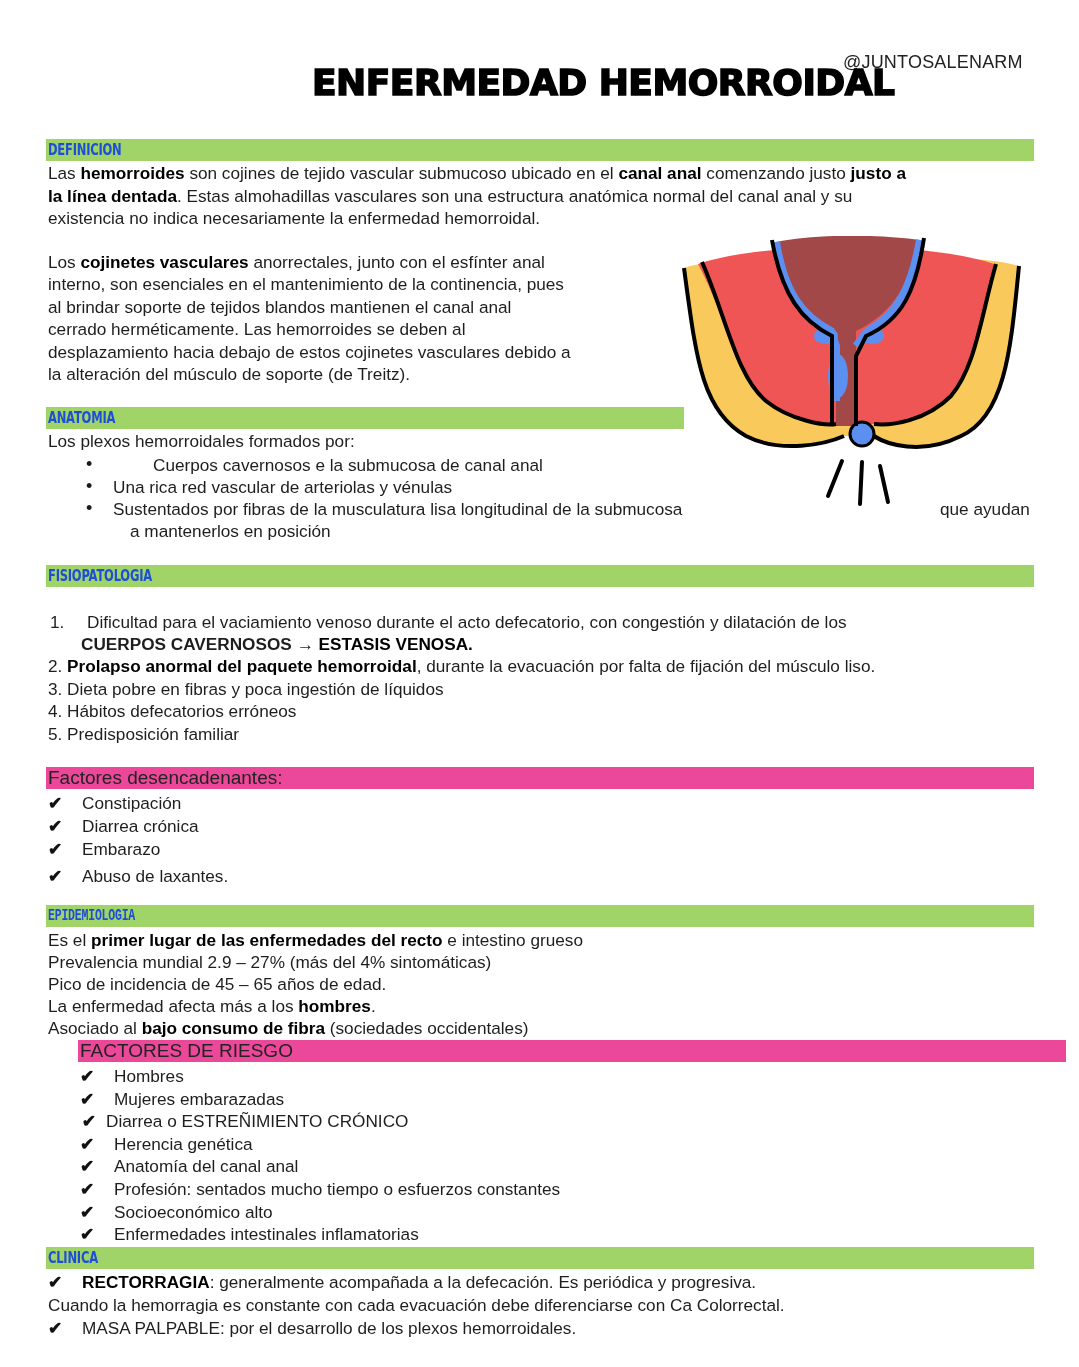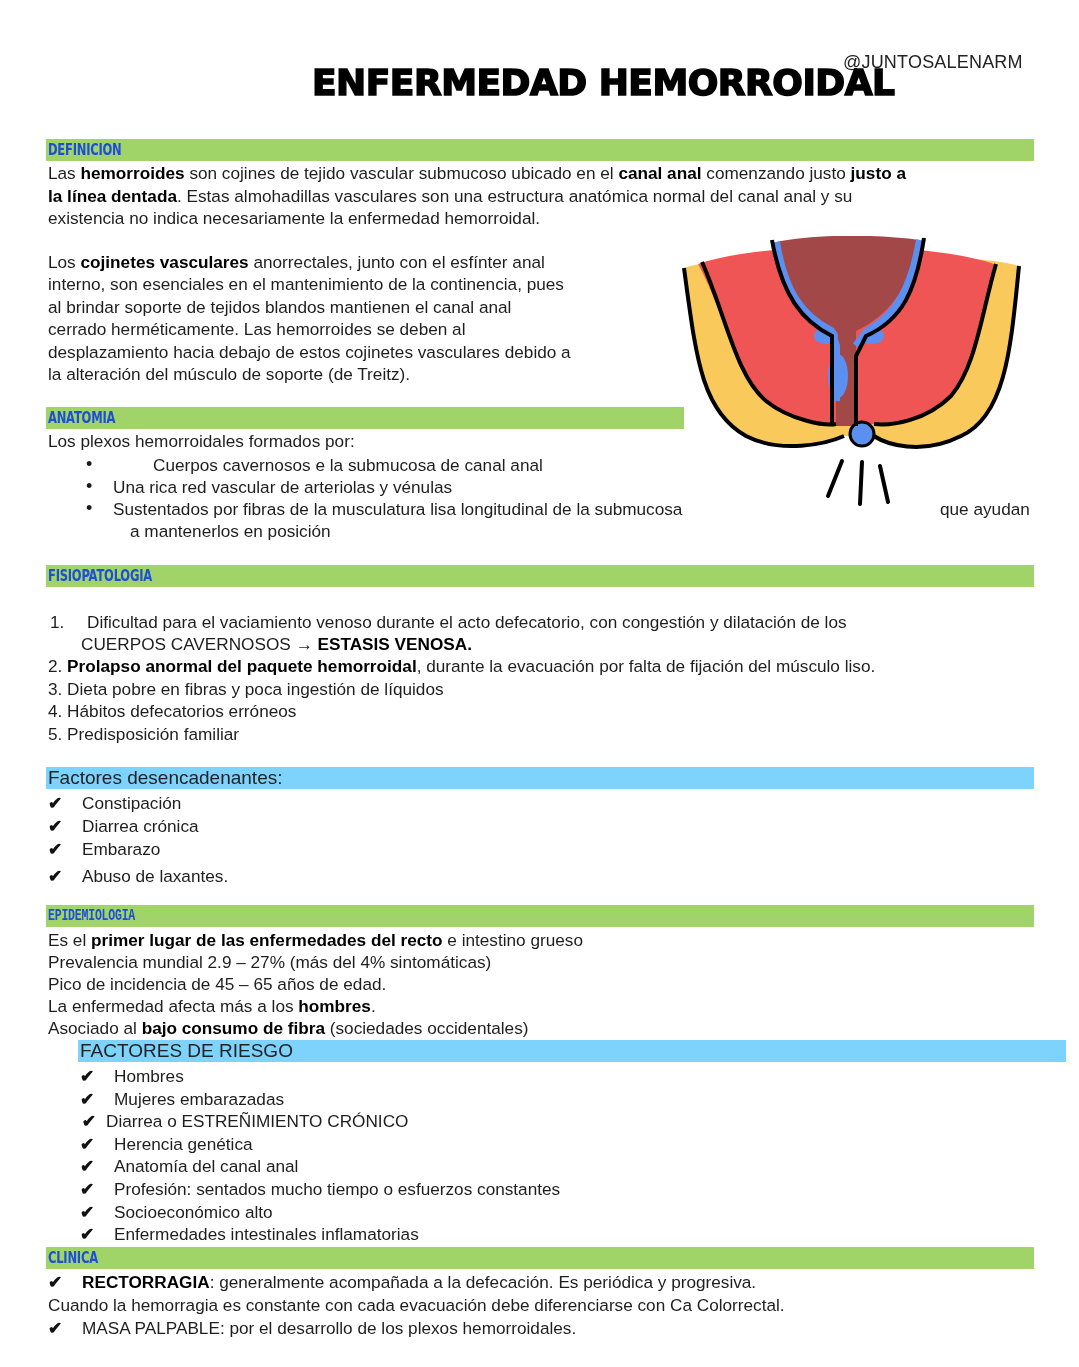--- a/index.html
+++ b/index.html
@@ -16,21 +16,21 @@
     font-size: 36px; letter-spacing: -0.5px; color: #000;
     -webkit-text-stroke: 1.6px #000;
   }
   .bar {
     left: 46px; width: 986px; height: 22px;
     font-family: "DejaVu Sans", sans-serif; font-weight: bold;
     font-size: 16px; line-height: 22px; padding-left: 2px; color: #1d4ed8;
     transform-origin: left;
   }
   .bar.green { background: #a0d468; }
-  .bar.blue { background: #7dd3fc; font-weight: normal; font-family: "Liberation Sans", sans-serif; font-size: 19px; color: #222; }
+  .bar.blue { background: #ec4899; font-weight: normal; font-family: "Liberation Sans", sans-serif; font-size: 19px; color: #222; }
   .bar .cond { display: inline-block; transform: scaleX(0.72); transform-origin: left; letter-spacing: -0.3px; }
   .line { position: absolute; white-space: nowrap; font-size: 17.2px; color: #1e1e1e; }
   .line b { color: #000; }
   .chk { display: inline-block; width: 34px; font-weight: bold; color: #111; }
   .bullet { position: absolute; font-size: 18px; }
 </style>
 </head>
 <body>
 
 <div class="abs handle">@JUNTOSALENARM</div>
@@ -86,21 +86,21 @@
 <div class="bullet" style="left:86px; top:476px;">•</div>
 <div class="line" style="left:113px; top:477px;">Una rica red vascular de arteriolas y vénulas</div>
 <div class="bullet" style="left:86px; top:498px;">•</div>
 <div class="line" style="left:113px; top:499px;">Sustentados por fibras de la musculatura lisa longitudinal de la submucosa</div>
 <div class="line" style="left:940px; top:499px;">que ayudan</div>
 <div class="line" style="left:130px; top:521px;">a mantenerlos en posición</div>
 
 <div class="abs bar green" style="top:565px;"><span class="cond">FISIOPATOLOGIA</span></div>
 <div class="line" style="left:50px; top:612px;">1.</div>
 <div class="line" style="left:75px; top:612px;margin-left:12px;">Dificultad para el vaciamiento venoso durante el acto defecatorio, con congestión y dilatación de los</div>
-<div class="line" style="left:81px; top:634px;"><span>CUERPOS CAVERNOSOS → </span><b>ESTASIS VENOSA.</b></div>
+<div class="line" style="left:81px; top:634px;font-weight:bold;"><span>CUERPOS CAVERNOSOS → </span><b>ESTASIS VENOSA.</b></div>
 <div class="line" style="left:48px; top:656px;"><span>2. </span><b>Prolapso anormal del paquete hemorroidal</b><span>, durante la evacuación por falta de fijación del músculo liso.</span></div>
 <div class="line" style="left:48px; top:679px;">3. Dieta pobre en fibras y poca ingestión de líquidos</div>
 <div class="line" style="left:48px; top:701px;">4. Hábitos defecatorios erróneos</div>
 <div class="line" style="left:48px; top:724px;">5. Predisposición familiar</div>
 
 <div class="abs bar blue" style="top:767px;">Factores desencadenantes:</div>
 <div id="fd-list">
     <div class="line" style="left: 48px; top: 793px;"><span class="chk">✔</span><span>Constipación</span></div>
     <div class="line" style="left: 48px; top: 816px;"><span class="chk">✔</span><span>Diarrea crónica</span></div>
     <div class="line" style="left: 48px; top: 839px;"><span class="chk">✔</span><span>Embarazo</span></div>

